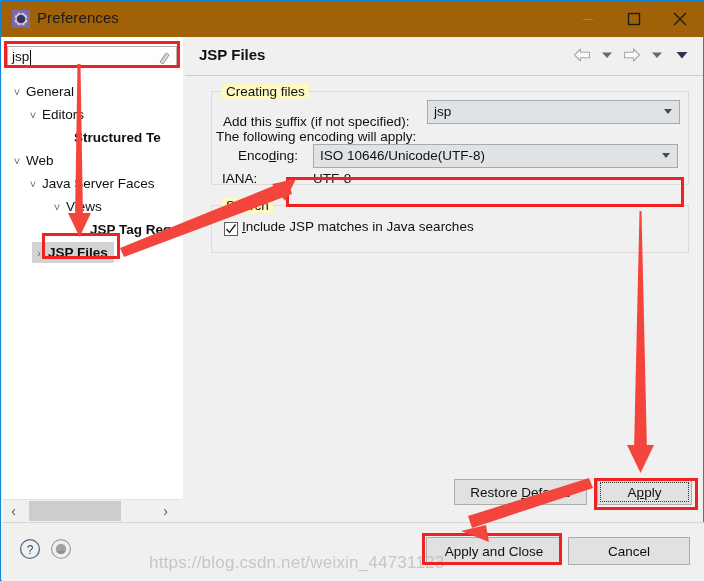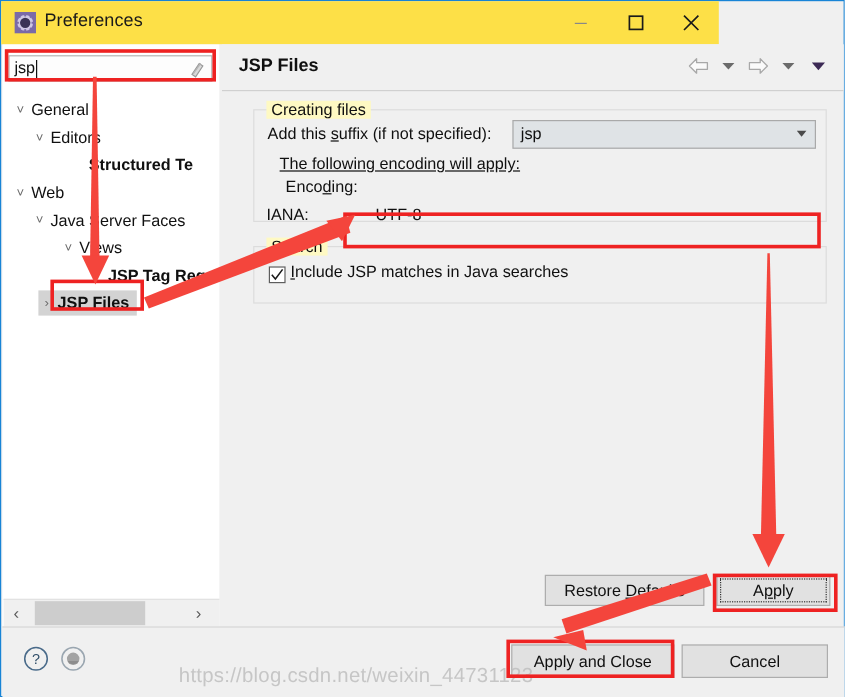--- a/index.html
+++ b/index.html
@@ -22,22 +22,22 @@
     width: 704px; height: 581px;
     box-sizing: border-box;
     border: 1px solid #1884d6;
     background: #f0f0f0;
   }
 
   
   #titlebar {
     position: absolute;
     left: 0; top: 0;
-    width: 598px; height: 36px;
-    background: #fde047;
+    width: 702px; height: 36px;
+    background: #a16207;
     box-sizing: border-box;
   }
   #app-icon {
     position: absolute;
     left: 11px; top: 9px;
     width: 18px; height: 18px;
   }
   #title-text {
     position: absolute;
     left: 36px; top: 8px;
@@ -441,31 +441,35 @@
           <svg width="12" height="8" viewBox="0 0 12 8">
               <path d="M0.5 1 L11.5 1 L6 7.5 Z" fill="#3c2a55"></path>
             </svg>
         </span>
       </div>
     </div>
 
     <div class="group" id="group-creating">
       <span class="group-title">Creating files</span>
 
-      <span class="field-label" style="left:11px; top:12px;"><span>Add this </span><span class="ul">s</span><span>uffix (if not specified):</span></span>
+      <span class="field-label" style="left:11px; top:22px;"><span>Add this </span><span class="ul">s</span><span>uffix (if not specified):</span></span>
 
       <div class="combo" id="suffix-combo">
         <span class="combo-text">jsp</span>
         <span class="combo-arrow"></span>
       </div>
 
-      <span class="field-label" style="left:21px; top:37px;text-decoration:underline;">The following encoding will apply:</span>
+      <span class="field-label" style="left:4px; top:37px;">The following encoding will apply:</span>
 
       <span class="field-label" style="left:26px; top:56px;"><span>Enco</span><span class="ul">d</span><span>ing:</span></span>
 
+      <div class="combo" id="encoding-combo">
+        <span class="combo-text">ISO 10646/Unicode(UTF-8)</span>
+        <span class="combo-arrow"></span>
+      </div>
 
       <span class="field-label" style="left:10px; top:79px;">IANA:</span>
       <span class="field-label" style="left:101px; top:79px;">UTF-8</span>
     </div>
 
     <div class="group" id="group-search">
       <span class="group-title">Search</span>
       <span id="checkbox-search">
         <svg width="12" height="12" viewBox="0 0 12 12">
             <path d="M1.5 6 L4.5 9.5 L10.5 1.5" stroke="#1a1a1a" stroke-width="1.3" fill="none"></path>

